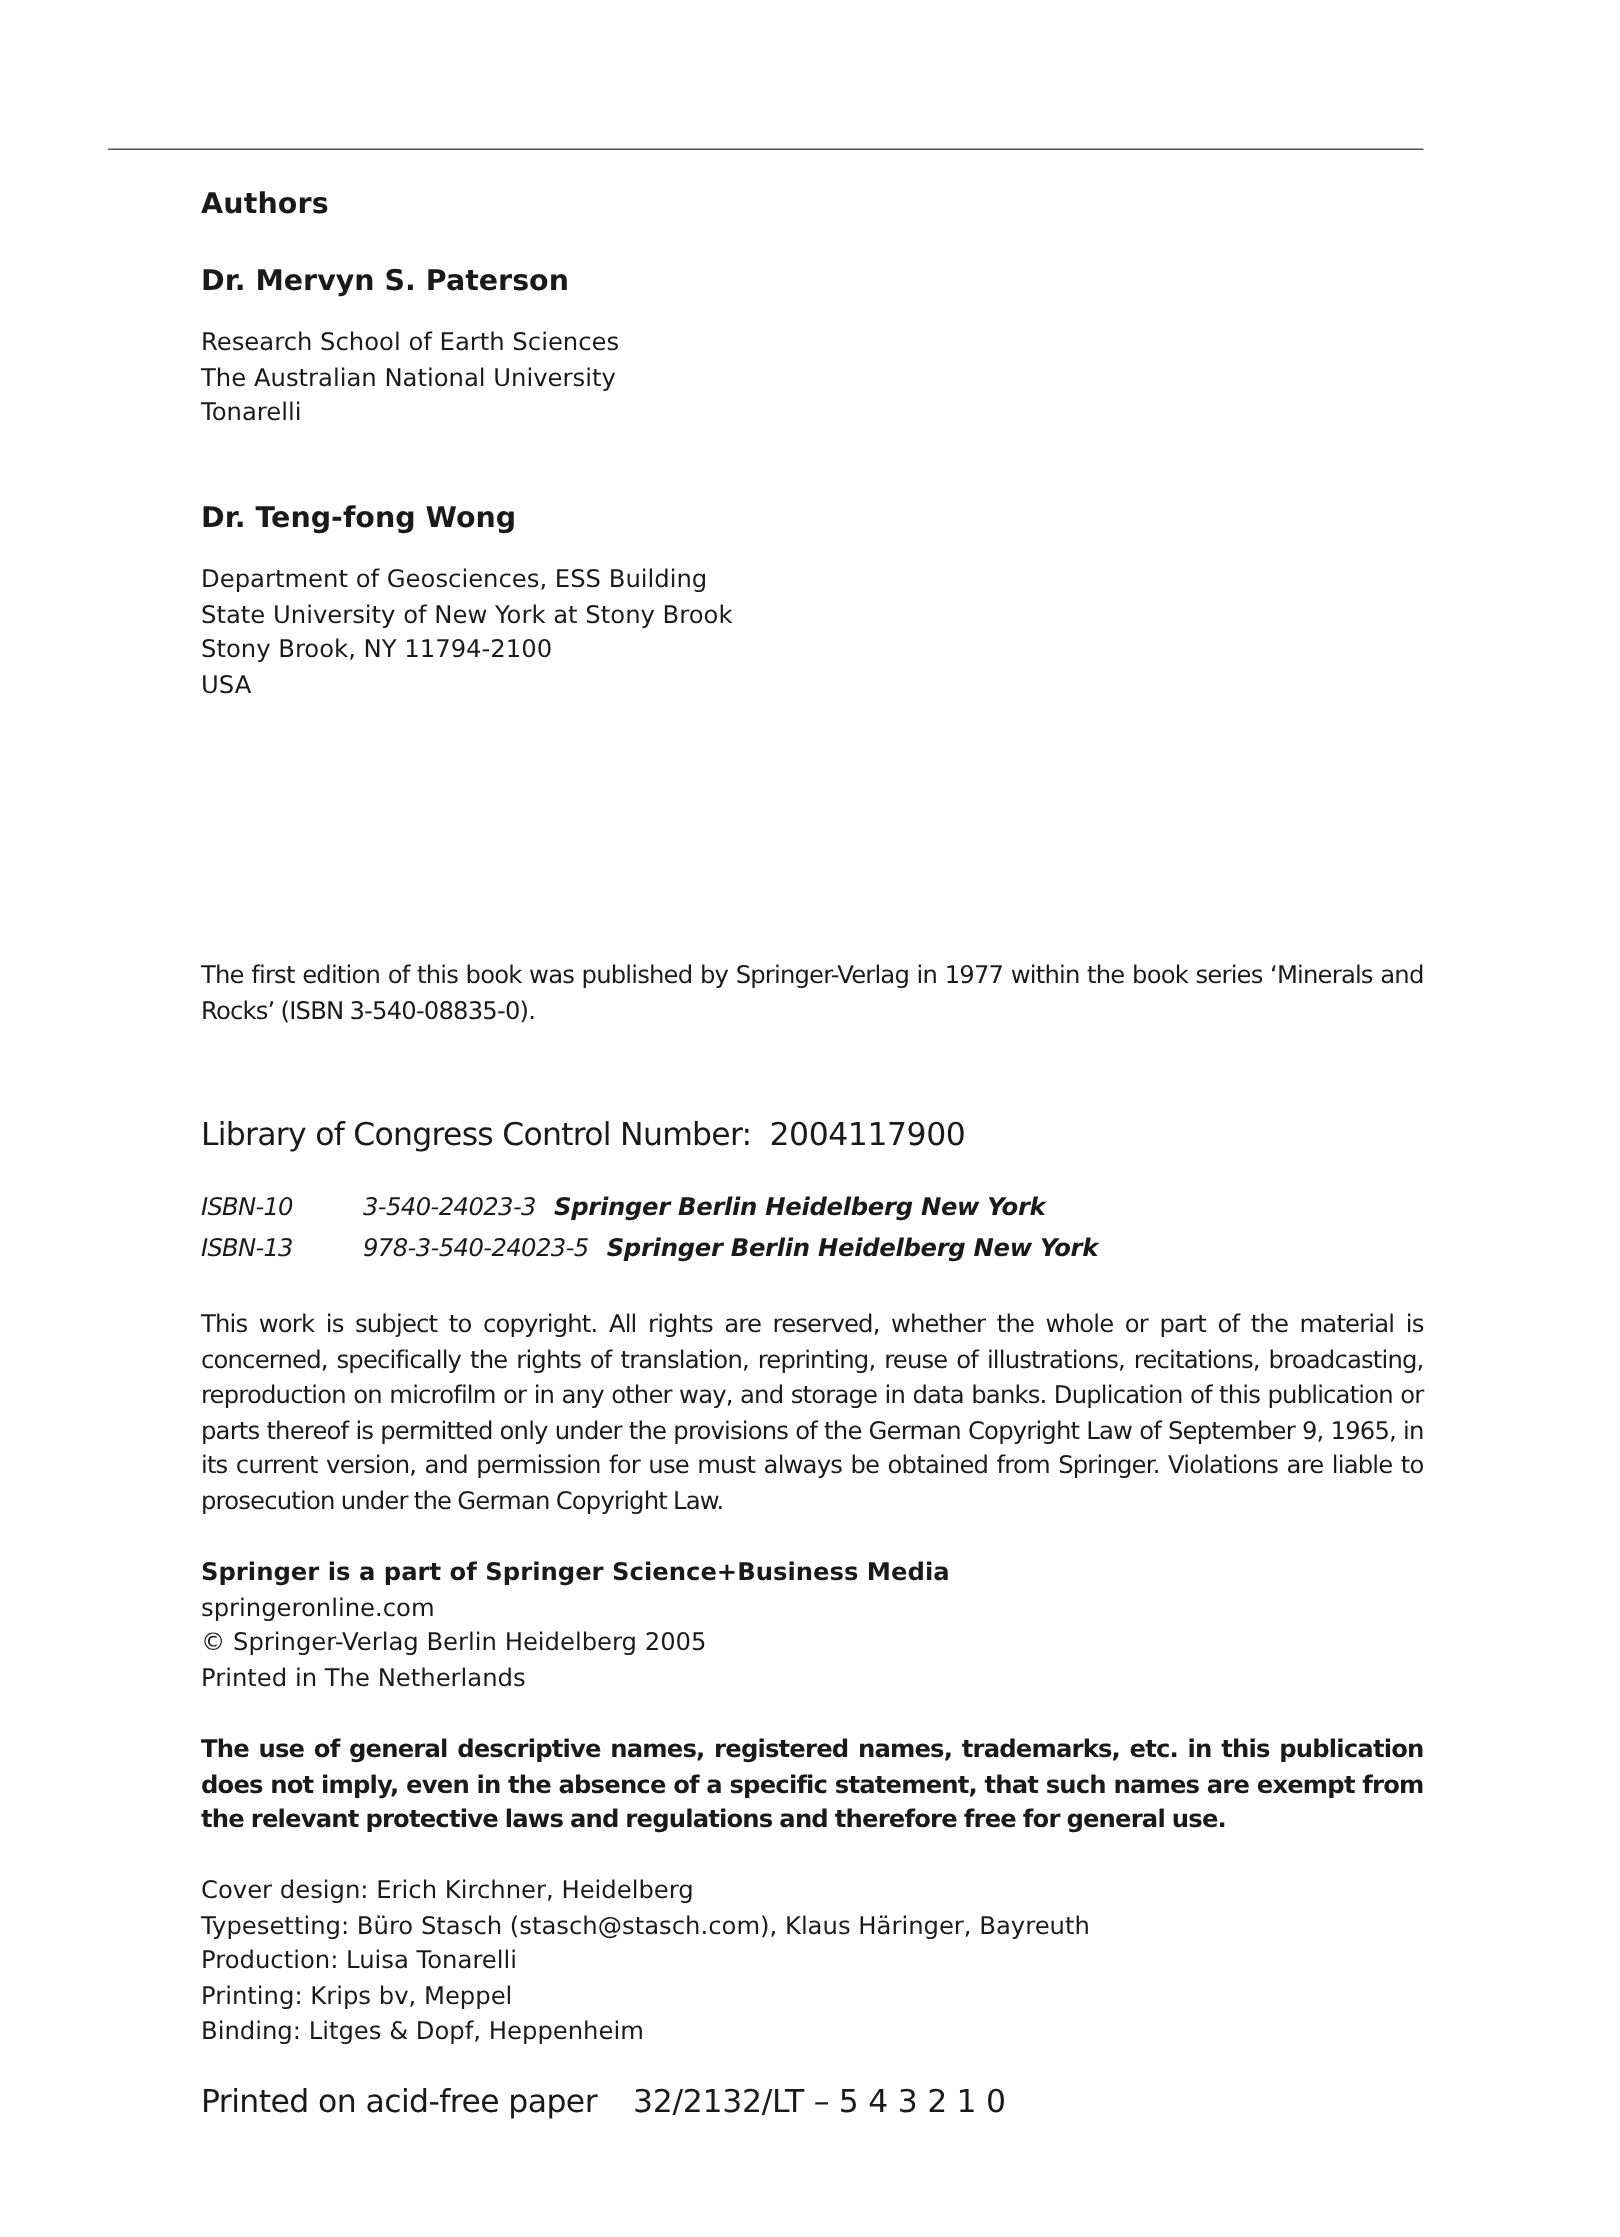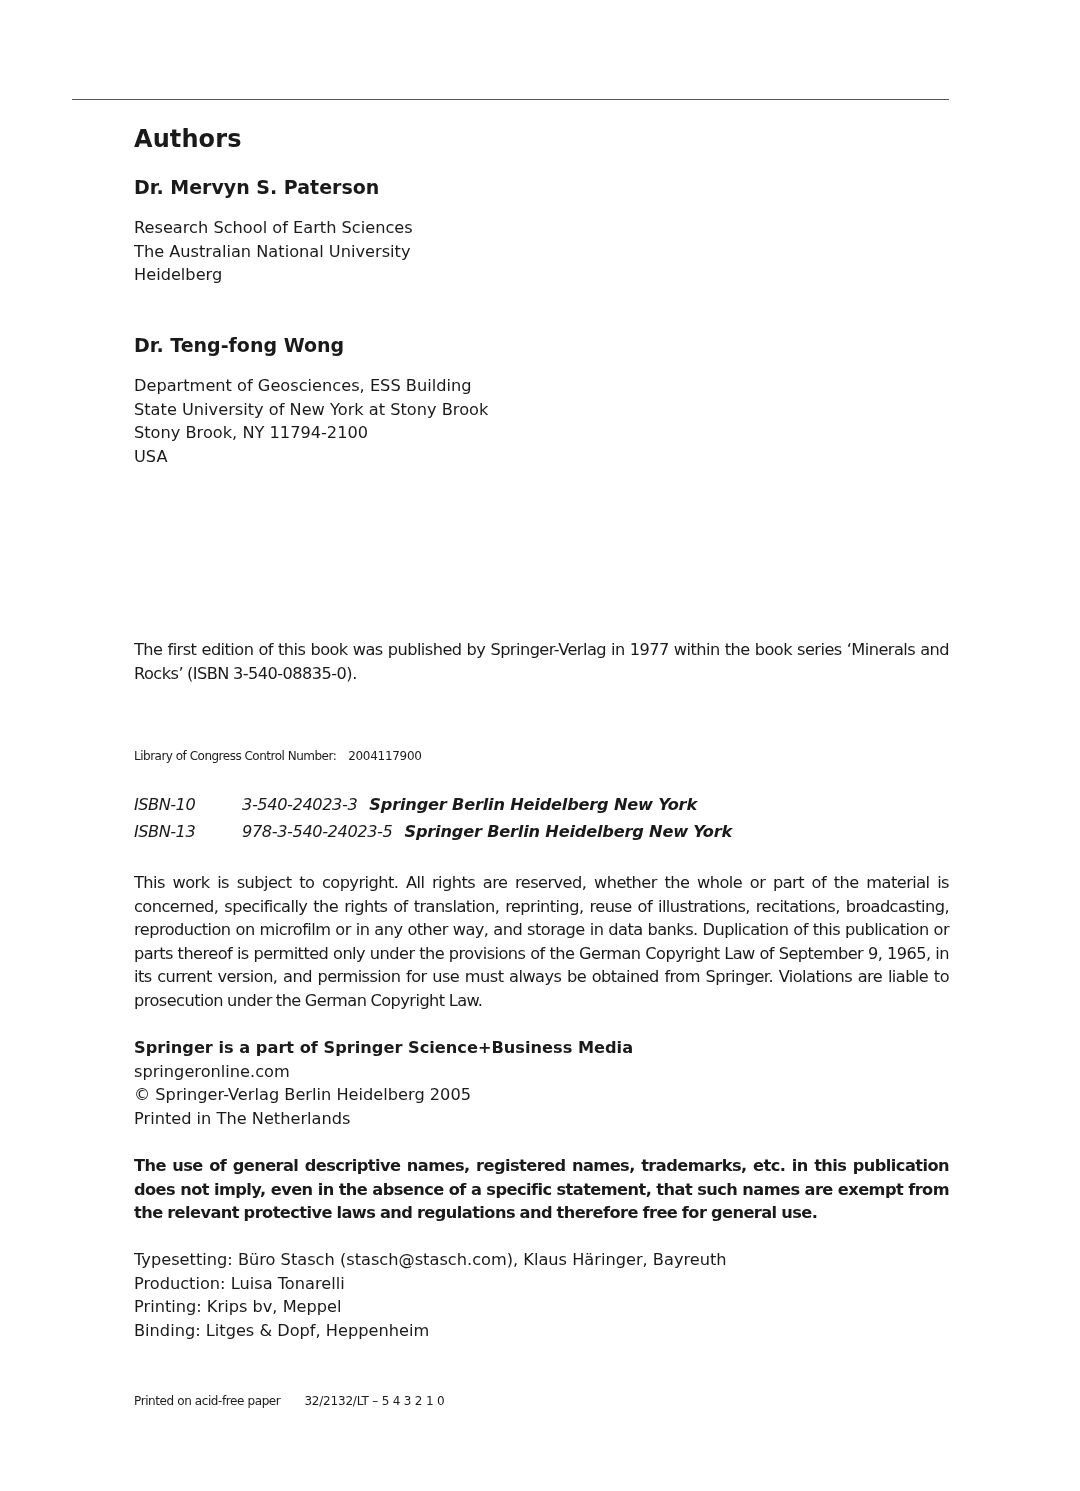--- a/index.html
+++ b/index.html
@@ -2,27 +2,27 @@
 <html><head>
   <meta charset="utf-8">
   <style>
     html, body { margin: 0; padding: 0; background: #ffffff; }
     body {
       width: 1080px; height: 1491px; position: relative; overflow: hidden;
       font-family: "DejaVu Sans", sans-serif; color: #1a1a1a;
     }
     .rule { position: absolute; left: 72px; top: 99px; width: 877px; height: 0; border-top: 1.5px solid #555; }
     .abs { position: absolute; left: 134px; }
-    .h-section { font-size: 24px; font-weight: bold; letter-spacing: 0.1px; }
+    .h-section { font-size: 19px; font-weight: bold; letter-spacing: 0.1px; }
     .h-author { font-size: 19px; font-weight: bold; }
     .addr { font-size: 16.2px; line-height: 23.6px; }
     .addr div { white-space: nowrap; }
     .para { font-size: 16.2px; line-height: 23.6px; width: 815px; text-align: justify; }
     .para.condensed { letter-spacing: -0.55px; word-spacing: -0.5px; }
-    .line { font-size: 12px; line-height: 23.6px; white-space: nowrap; }
+    .line { font-size: 21px; line-height: 23.6px; white-space: nowrap; }
     .isbn-row { font-size: 16.2px; height: 27px; white-space: nowrap; font-style: italic; }
     .isbn-row .lab { display: inline-block; width: 108px; letter-spacing: -0.5px; }
     .isbn-row .num { letter-spacing: -0.4px; }
     .isbn-row .pub { font-weight: bold; margin-left: 12px; letter-spacing: -0.2px; }
     .bold { font-weight: bold; }
     .lccn-label { letter-spacing: -0.5px; }
     .lccn-value { margin-left: 12px; letter-spacing: -0.3px; }
     .paper-label { letter-spacing: -0.4px; }
     .paper-code { margin-left: 24px; letter-spacing: -0.2px; }
   </style>
@@ -30,21 +30,21 @@
 <body>
 
 <div class="rule"></div>
 
 <div class="abs h-section" style="top:125px;">Authors</div>
 
 <div class="abs h-author" style="top:176px;">Dr. Mervyn S. Paterson</div>
 <div class="abs addr" style="top:216px;">
   <div>Research School of Earth Sciences</div>
   <div>The Australian National University</div>
-  <div>Heidelberg</div>
+  <div>Tonarelli</div>
 </div>
 
 <div class="abs h-author" style="top:334px;">Dr. Teng-fong Wong</div>
 <div class="abs addr" style="top:374px;">
   <div>Department of Geosciences, ESS Building</div>
   <div>State University of New York at Stony Brook</div>
   <div>Stony Brook, NY 11794-2100</div>
   <div>USA</div>
 </div>
 
@@ -68,20 +68,21 @@
 <div class="abs addr" style="top:1036px;">
   <div class="bold">Springer is a part of Springer Science+Business Media</div>
   <div>springeronline.com</div>
   <div>© Springer-Verlag Berlin Heidelberg 2005</div>
   <div>Printed in The Netherlands</div>
 </div>
 
 <div class="abs para condensed" style="top:1154px;font-weight:bold;">The use of general descriptive names, registered names, trademarks, etc. in this publication does not imply, even in the absence of a specific statement, that such names are exempt from the relevant protective laws and regulations and therefore free for general use.</div>
 
 <div class="abs addr" style="top:1248px;">
+  <div>Cover design: Erich Kirchner, Heidelberg</div>
   <div>Typesetting: Büro Stasch (stasch@stasch.com), Klaus Häringer, Bayreuth</div>
   <div>Production: Luisa Tonarelli</div>
   <div>Printing: Krips bv, Meppel</div>
   <div>Binding: Litges &amp; Dopf, Heppenheim</div>
 </div>
 
 <div class="abs line" style="top:1390px;">
   <span class="paper-label">Printed on acid-free paper</span><span class="paper-code">32/2132/LT – 5 4 3 2 1 0</span>
 </div>
 

